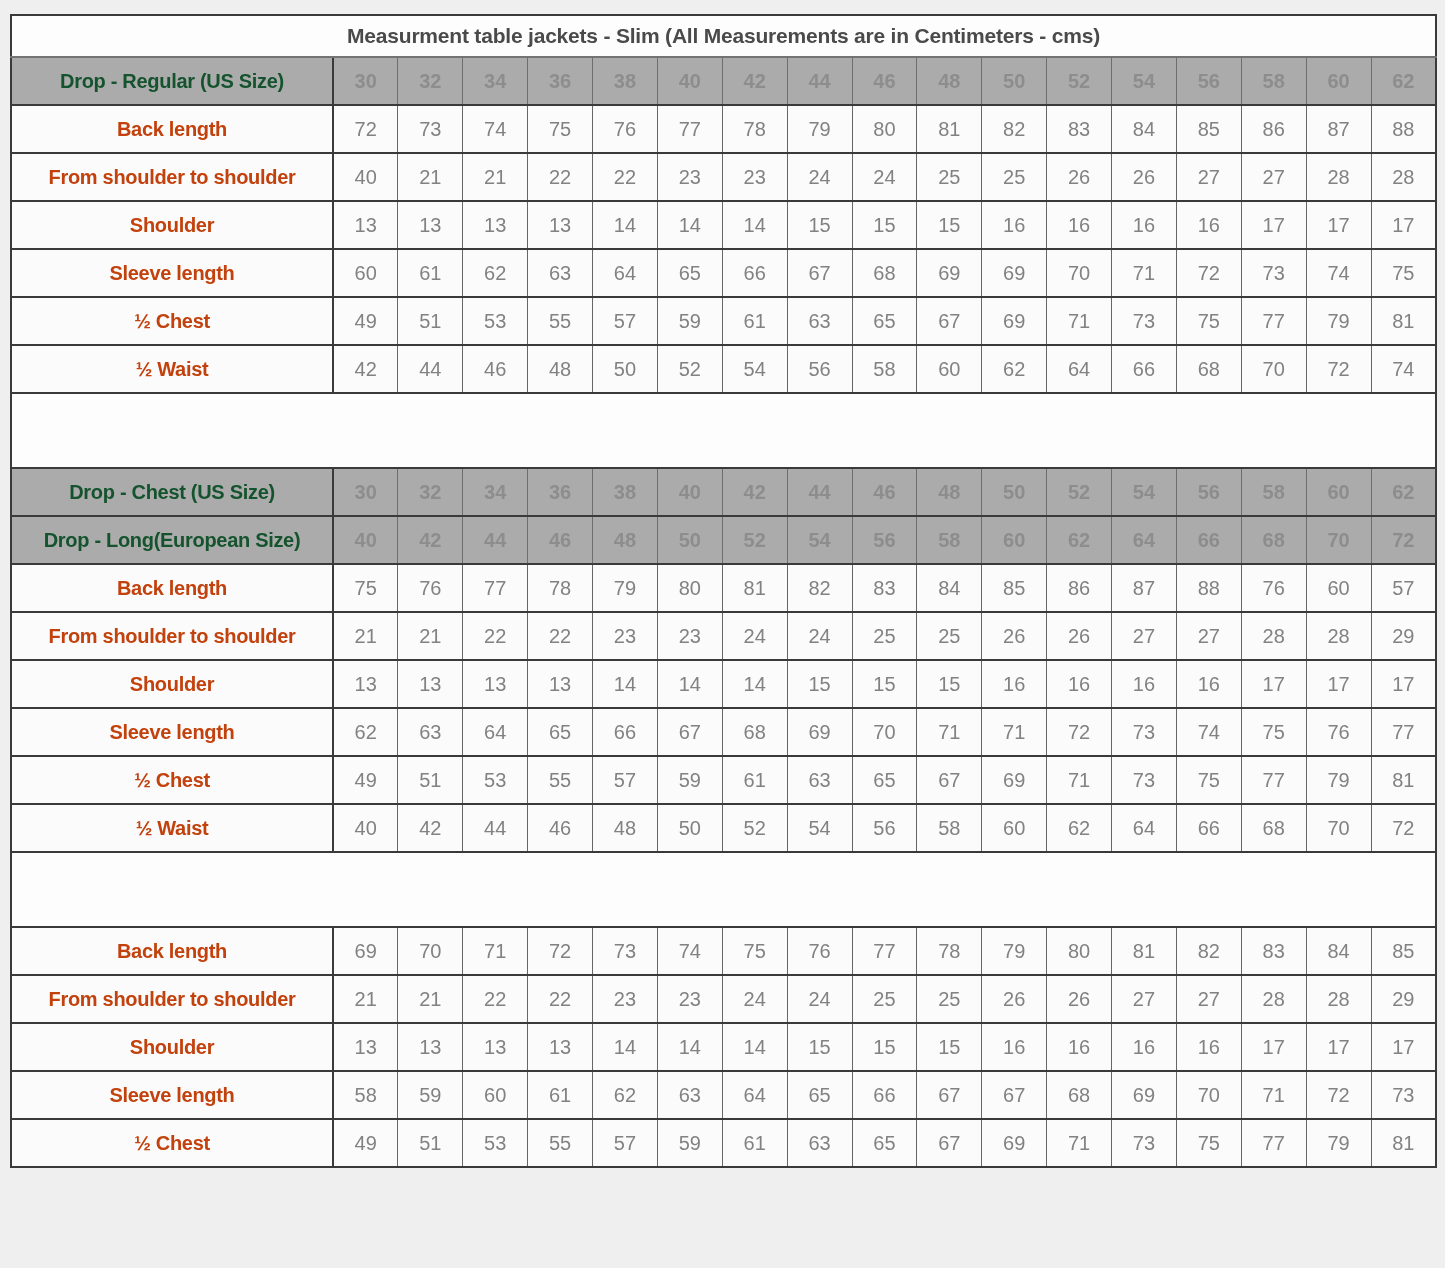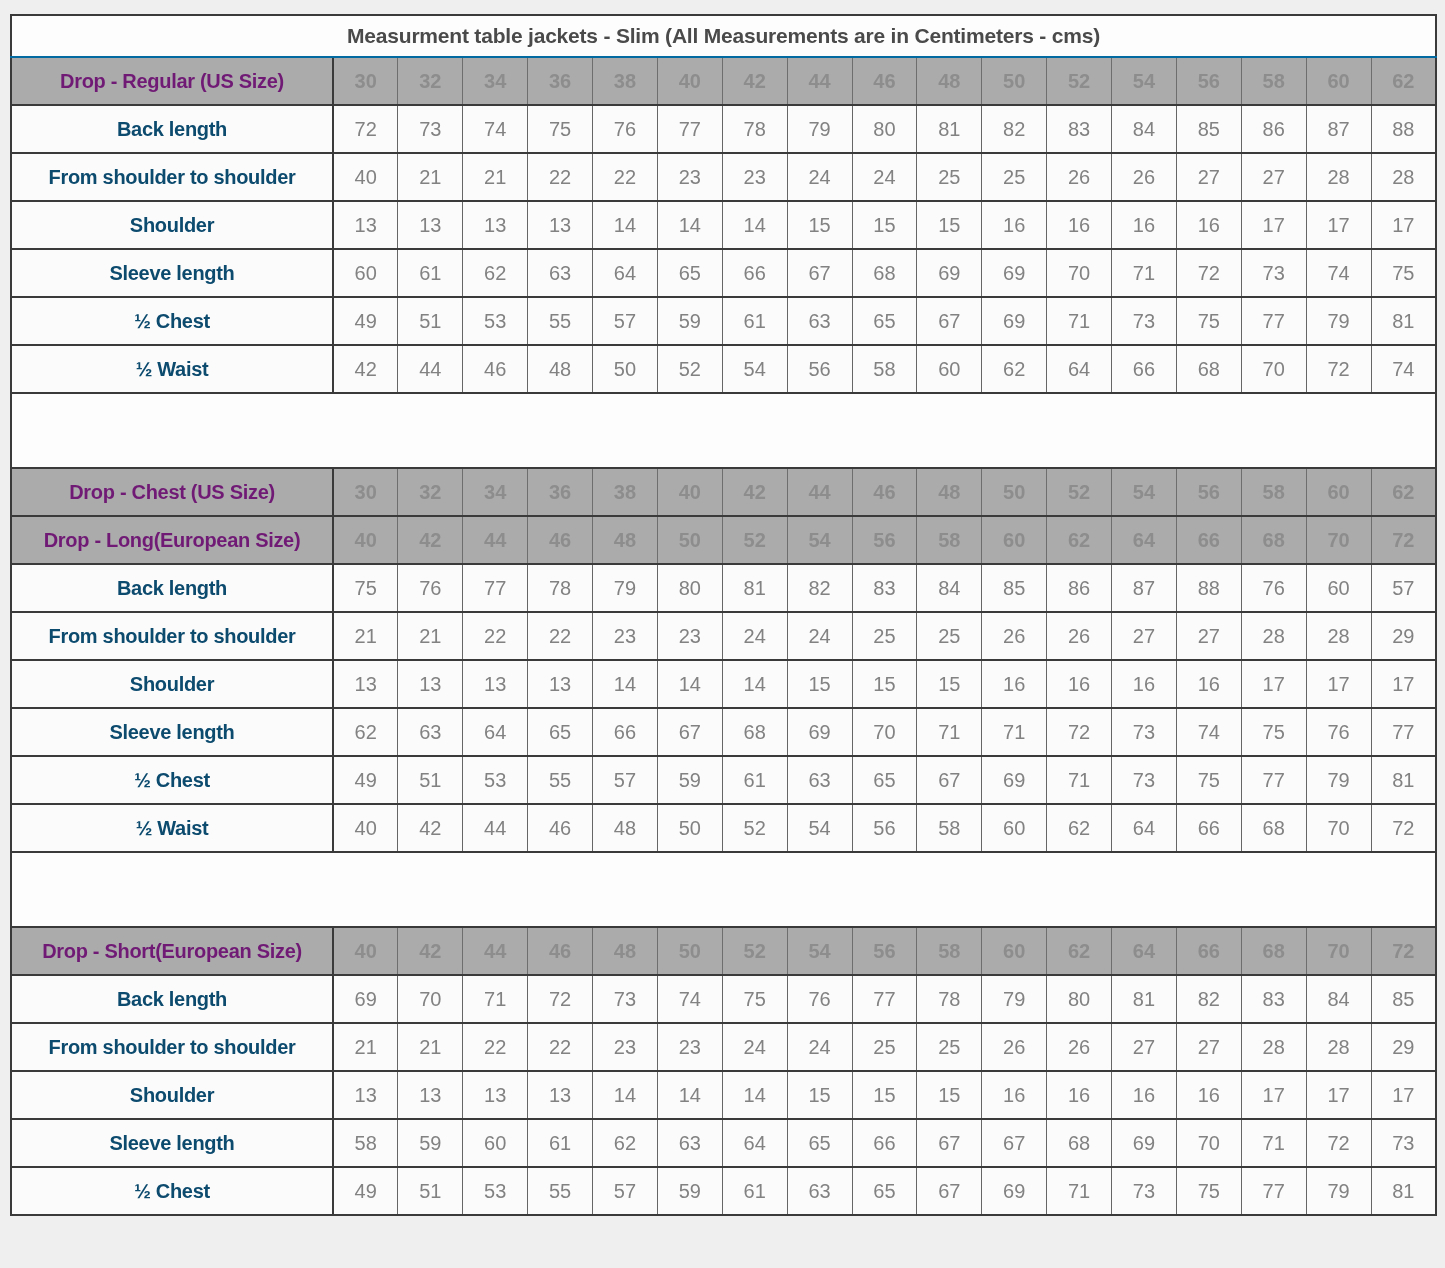--- a/index.html
+++ b/index.html
@@ -28,21 +28,21 @@
     overflow: hidden;
     white-space: nowrap;
   }
   tr.title-row td {
     height: 38px;
     font-size: 21px;
     font-weight: bold;
     color: #4a4a4a;
     background: #fdfdfd;
     letter-spacing: -0.2px;
-    border-bottom: 2px solid #0369a1;
+    border-bottom: 2px solid #737373;
   }
   tr.header-row td {
     height: 44px;
     background: #ababab;
     color: #8d8d8d;
     font-weight: bold;
     font-size: 20px;
     border-top: 2px solid #3a3a3a;
     border-bottom: 2px solid #3a3a3a;
     border-left: 1px solid #6e6e6e;
@@ -50,28 +50,28 @@
   tr.data-row td {
     height: 44px;
     background: #fbfbfb;
     font-size: 20px;
     border-top: 2px solid #3a3a3a;
     border-bottom: 2px solid #3a3a3a;
     border-left: 1px solid #666666;
   }
   td.label-cell {
     font-weight: bold;
-    color: #0c4a6e;
+    color: #c2410c;
     font-size: 20px;
     letter-spacing: -0.3px;
     border-left: none !important;
     border-right: 2px solid #3a3a3a;
   }
   tr.header-row td.label-cell {
-    color: #701a75;
+    color: #14532d;
   }
   td.value-cell {
     color: #828282;
   }
   tr.spacer-row td {
     height: 71px;
     background: #fdfdfd;
     border-left: none;
     border-right: none;
     border-top: 2px solid #3a3a3a;
@@ -406,40 +406,20 @@
           <td class="value-cell">62</td>
           <td class="value-cell">64</td>
           <td class="value-cell">66</td>
           <td class="value-cell">68</td>
           <td class="value-cell">70</td>
           <td class="value-cell">72</td>
         </tr>
         <tr class="spacer-row">
           <td colspan="18"></td>
         </tr>
-        <tr class="header-row">
-          <td class="label-cell">Drop - Short(European Size)</td>
-          <td class="size-cell">40</td>
-          <td class="size-cell">42</td>
-          <td class="size-cell">44</td>
-          <td class="size-cell">46</td>
-          <td class="size-cell">48</td>
-          <td class="size-cell">50</td>
-          <td class="size-cell">52</td>
-          <td class="size-cell">54</td>
-          <td class="size-cell">56</td>
-          <td class="size-cell">58</td>
-          <td class="size-cell">60</td>
-          <td class="size-cell">62</td>
-          <td class="size-cell">64</td>
-          <td class="size-cell">66</td>
-          <td class="size-cell">68</td>
-          <td class="size-cell">70</td>
-          <td class="size-cell">72</td>
-        </tr>
         <tr class="data-row">
           <td class="label-cell">Back length</td>
           <td class="value-cell">69</td>
           <td class="value-cell">70</td>
           <td class="value-cell">71</td>
           <td class="value-cell">72</td>
           <td class="value-cell">73</td>
           <td class="value-cell">74</td>
           <td class="value-cell">75</td>
           <td class="value-cell">76</td>

